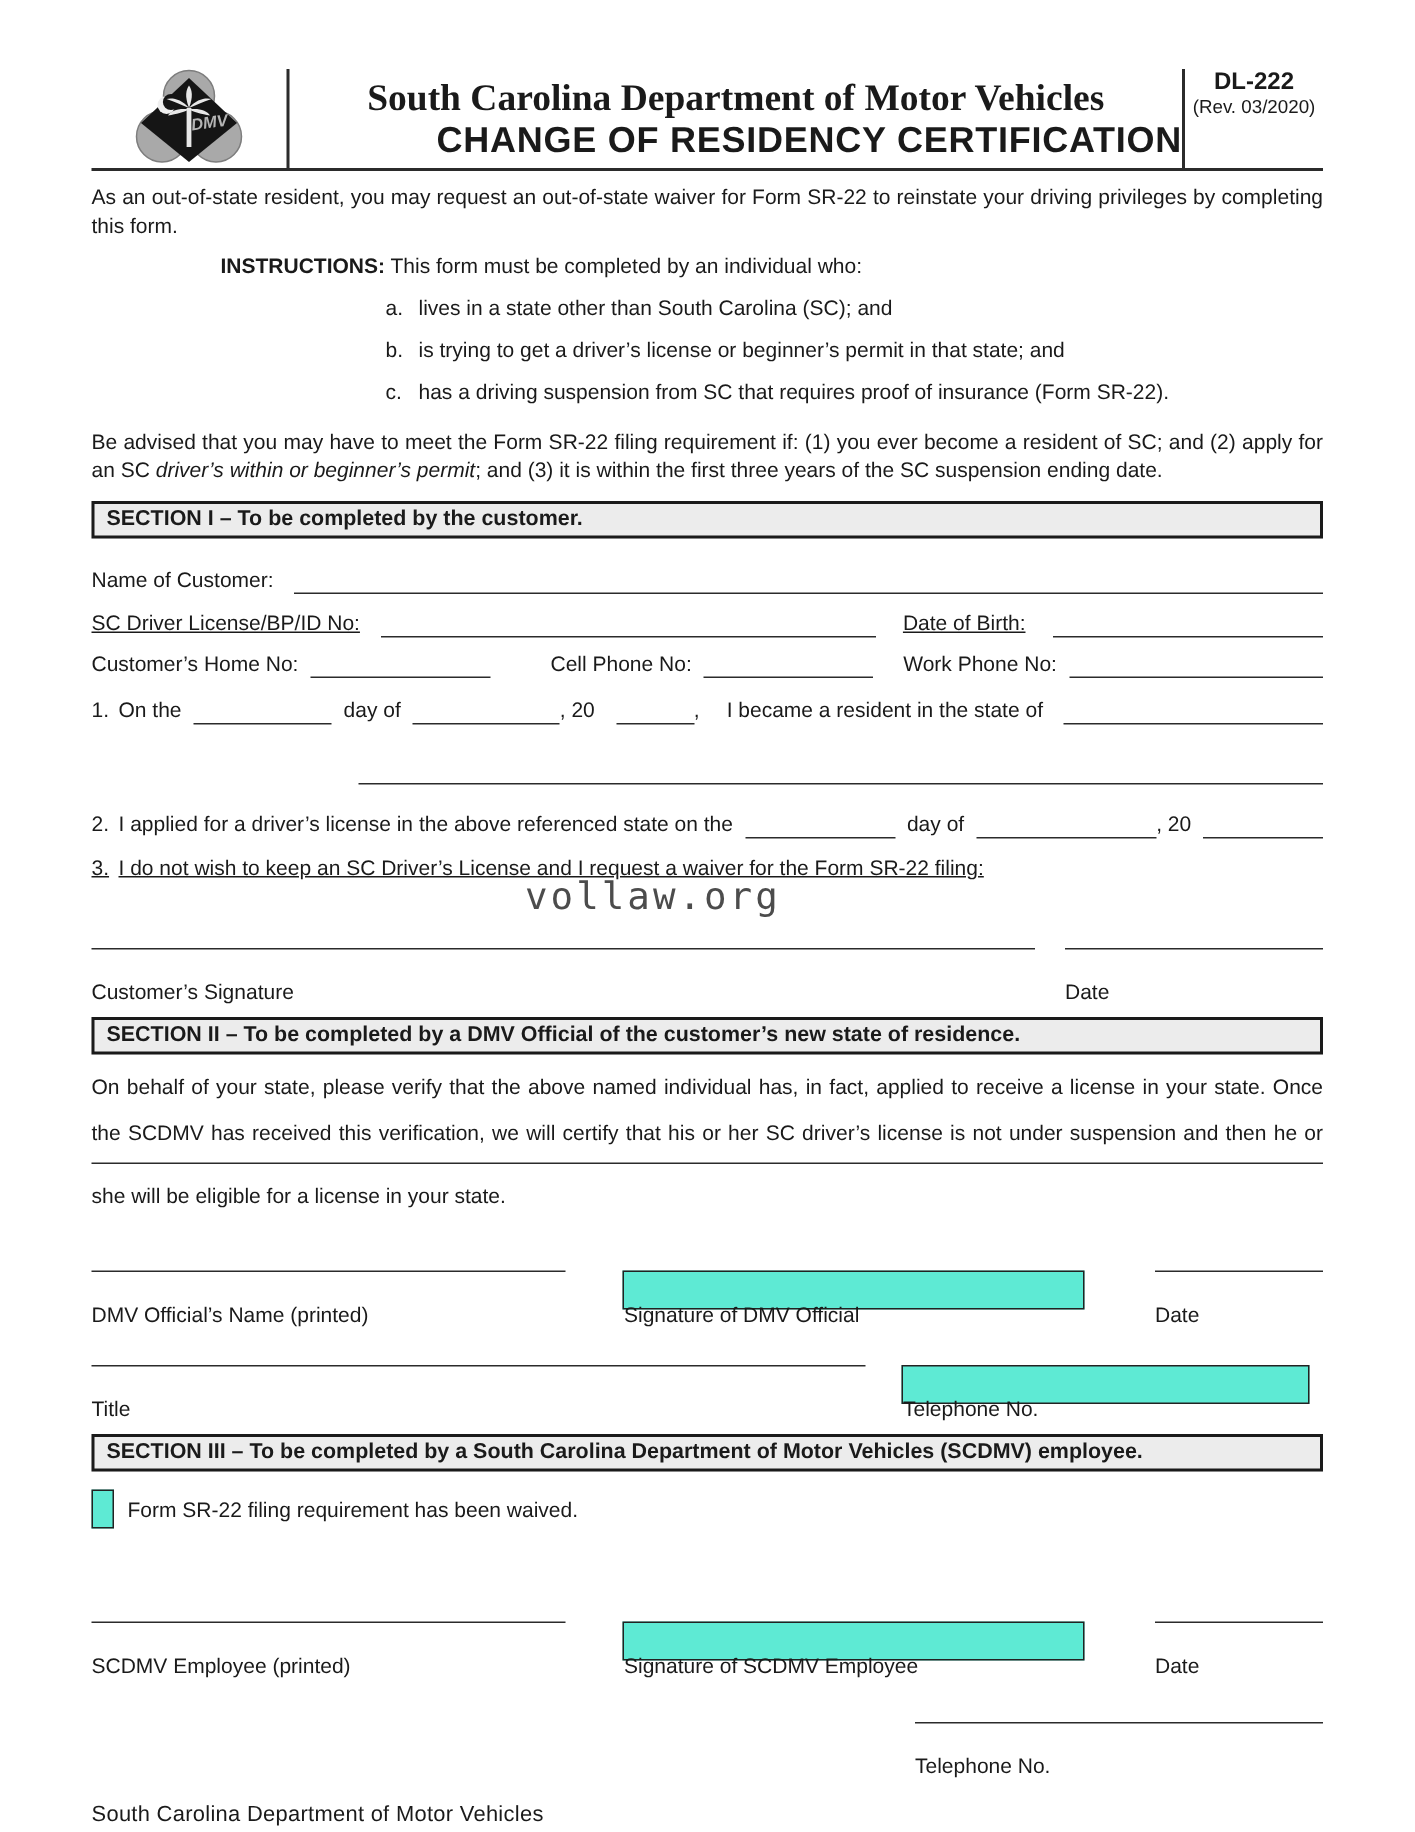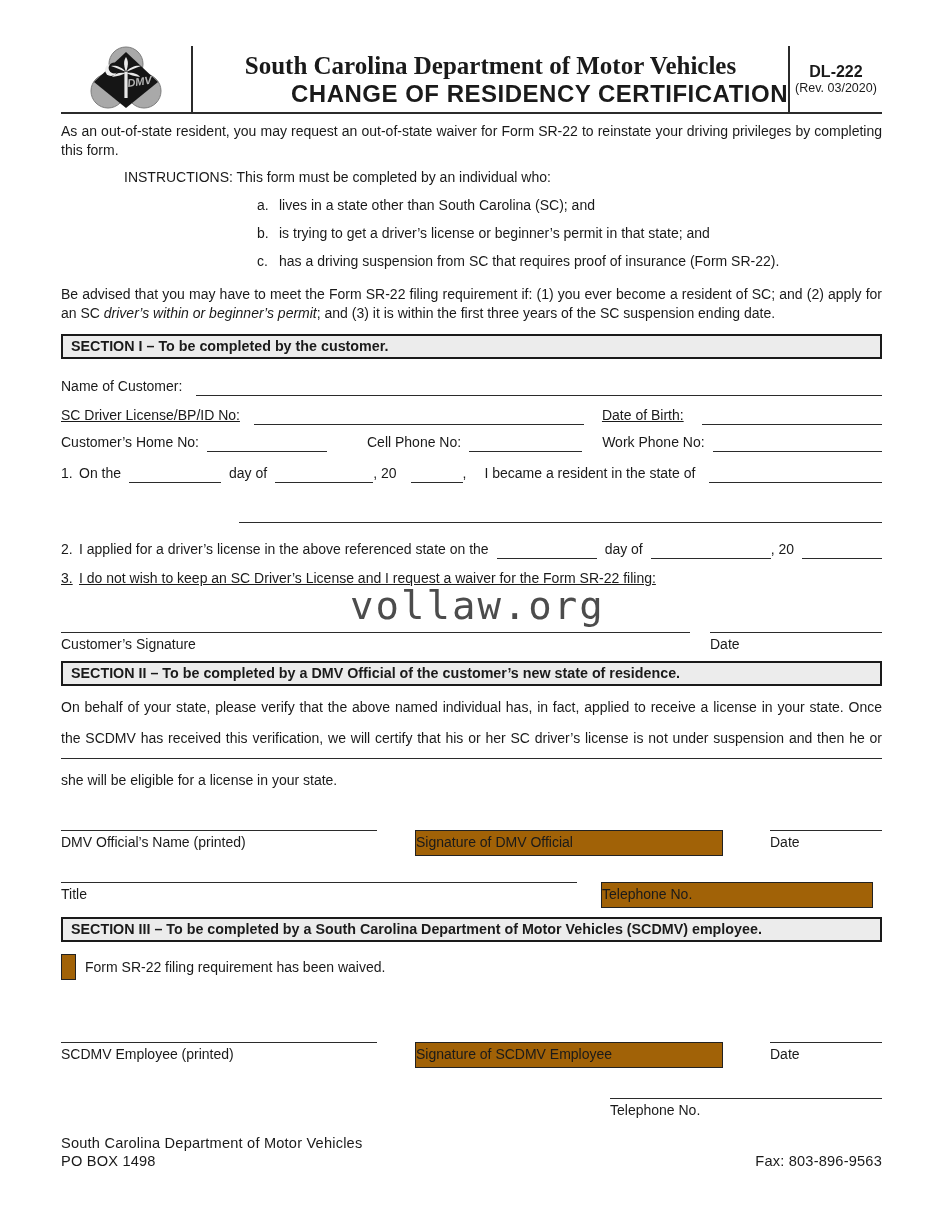--- a/index.html
+++ b/index.html
@@ -14,77 +14,77 @@
     padding:46px 61px 0 61px;
     overflow:hidden;
   }
   
   .hdr { display:flex; align-items:stretch; height:68px; border-bottom:2px solid #2b2b2b; }
   .logo-box { width:130px; display:flex; align-items:center; justify-content:center; }
   .vdiv { width:2px; background:#2b2b2b; }
   .titles { flex:1; text-align:center; display:flex; flex-direction:column; justify-content:center; }
   .agency { font-family:"Liberation Serif", serif; font-weight:bold; font-size:25px; line-height:28px; }
   .form-title { font-weight:bold; font-size:24px; letter-spacing:.5px; line-height:27px;text-align:right; }
-  .formnum { width:92px; display:flex; flex-direction:column; justify-content:center; text-align:center; }
+  .formnum { width:92px; display:flex; flex-direction:column; text-align:center; }
   .formnum .num { font-weight:bold; font-size:16px; }
   .formnum .rev { font-size:12.5px; }
   
   .just { text-align:justify; }
   .intro { margin-top:8px; line-height:19px; }
   .instr-row { margin-top:8px; padding-left:63px; line-height:19px; }
-  .b { font-weight:normal; }
+  .b { font-weight:bold;margin-left:23px; }
   .instr-item { display:flex; margin-top:9px; padding-left:196px; line-height:19px; }
   .instr-item .mk { width:22px; }
   .advise { margin-top:14px; line-height:19px; }
   
   .secbar {
     margin-top:11px;
     background:#ececec;
     border:2px solid #1a1a1a;
     font-weight:bold; font-size:14.3px;
     padding:2px 8px 3px 8px;
   }
   
   .row { display:flex; align-items:flex-end; line-height:19px; }
   .lbl { white-space:nowrap; }
   .fill { border-bottom:1.5px solid #2b2b2b; height:18px; }
   .grow { flex:1; }
   .mt18 { margin-top:18px; } .mt12 { margin-top:12px; } .mt10 { margin-top:10px;text-decoration:underline; } .mt8 { margin-top:8px; }
   .gap8 { width:8px; } .gap14 { width:14px; } .gap18 { width:18px; } .gap40 { width:40px; } .gap20 { width:20px; }
   
-  .sigline { border-top:1.5px solid #2b2b2b; padding-top:3px; }
+  .sigline { border-top:1.5px solid #2b2b2b; padding-top:20px; }
   .sig-row { display:flex; gap:20px; margin-top:44px; }
   .sig-row .c1 { flex:1; }
   .sig-row .c2 { width:172px; }
   .cols3 { display:flex; gap:38px; }
   .cols3 .ca { flex:1.32; }
   .cols3 .cb { width:308px; }
   .cols3 .cc { width:112px; }
   .cols2 { display:flex; gap:24px; margin-top:26px; }
   .cols2 .ca { flex:1; }
   .cols2 .cb { width:272px; }
   
   .p2line { margin-top:12px; text-align:justify; text-align-last:justify; line-height:19px; }
   .rule { border-bottom:1.5px solid #2b2b2b; margin-top:10px; }
   .p2last { margin-top:12px; line-height:19px; }
   
   .cbrow { display:flex; align-items:center; margin-top:12px; }
-  .cb { width:15px; height:26px; border:1.7px solid #222; margin-right:9px; background:#a16207; }
+  .cb { width:15px; height:26px; border:1.7px solid #222; margin-right:9px; background:#5eead4; }
   
   .phone-right { width:272px; margin-left:auto; margin-top:30px; }
   
   .footer { display:flex; margin-top:16px; font-size:14.6px; letter-spacing:.2px; }
   .footer .left div { line-height:18px; }
   .footer .right { margin-left:auto; text-align:right; margin-top:18px; }
   .footer .right div { line-height:18px; }
   
   .watermark {
     position:absolute; left:350px; top:583px;
     font-family:"DejaVu Sans Mono", monospace;
-    font-size:39px; letter-spacing:2px;
+    font-size:25px; letter-spacing:2px;
     color:rgba(45,45,45,.85);
     pointer-events:none;
     text-align:right;
   }
 </style>
 </head>
 <body>
 
 <div class="page">
 

